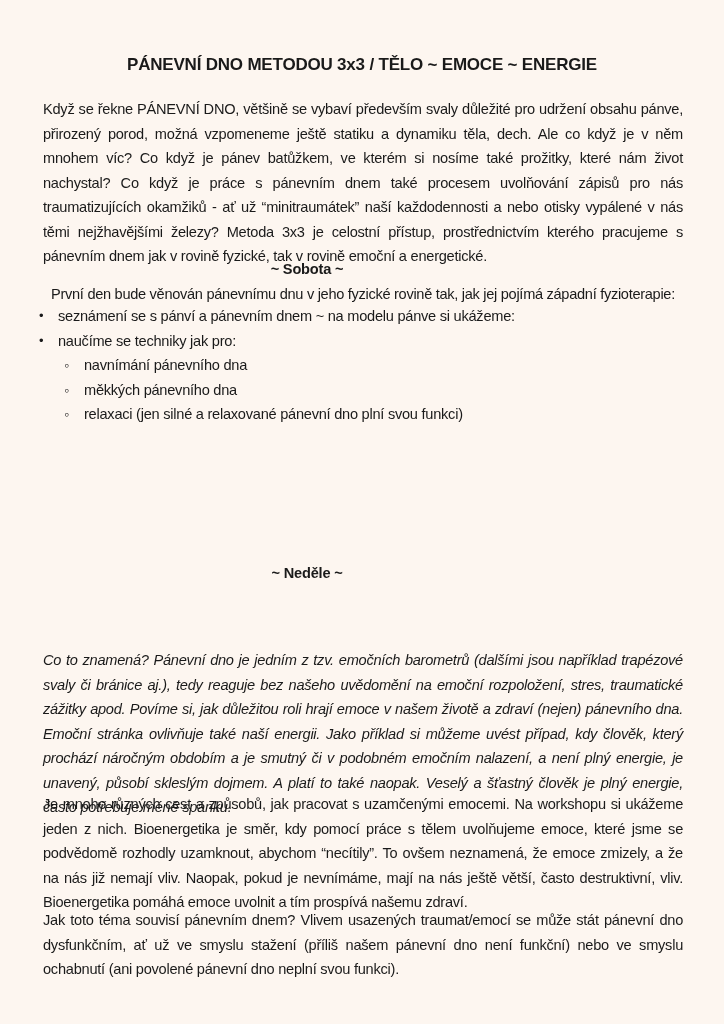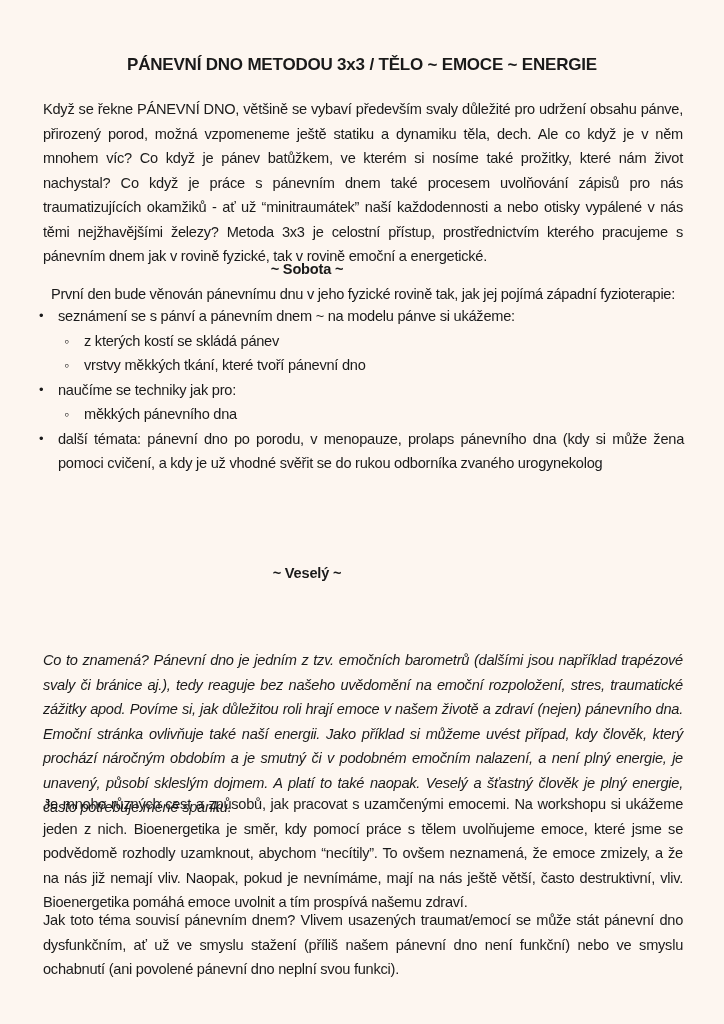--- a/index.html
+++ b/index.html
@@ -52,34 +52,29 @@
   <div class="title">PÁNEVNÍ DNO METODOU 3x3 / TĚLO ~ EMOCE ~ ENERGIE</div>
 
   <div class="para intro">Když se řekne PÁNEVNÍ DNO, většině se vybaví především svaly důležité pro udržení obsahu pánve, přirozený porod, možná vzpomeneme ještě statiku a dynamiku těla, dech. Ale co když je v něm mnohem víc? Co když je pánev batůžkem, ve kterém si nosíme také prožitky, které nám život nachystal? Co když je práce s pánevním dnem také procesem uvolňování zápisů pro nás traumatizujících okamžiků - ať už “minitraumátek” naší každodennosti a nebo otisky vypálené v nás těmi nejžhavějšími železy? Metoda 3x3 je celostní přístup, prostřednictvím kterého pracujeme s pánevním dnem jak v rovině fyzické, tak v rovině emoční a energetické.</div>
 
   <div class="sec-head sobota-head">~ Sobota ~</div>
   <div class="sobota-lead">První den bude věnován pánevnímu dnu v jeho fyzické rovině tak, jak jej pojímá západní fyzioterapie:</div>
 
   <ul class="l1">
     <li>
       <span>seznámení se s pánví a pánevním dnem ~ na modelu pánve si ukážeme:</span>
-      <ul class="l2">
-        <li>z kterých kostí se skládá pánev</li>
-        <li>vrstvy měkkých tkání, které tvoří pánevní dno</li>
-      </ul>
     </li>
     <li>
       <span>naučíme se techniky jak pro:</span>
       <ul class="l2">
+        <li>navnímání pánevního dna</li>
         <li>měkkých pánevního dna</li>
+        <li>relaxaci (jen silné a relaxované pánevní dno plní svou funkci)</li>
       </ul>
-    </li>
-    <li>
-      <span>další témata: pánevní dno po porodu, v menopauze, prolaps pánevního dna (kdy si může žena pomoci cvičení, a kdy je už vhodné svěřit se do rukou odborníka zvaného urogynekolog</span>
     </li>
   </ul>
 
-  <div class="sec-head nedele-head">~ Veselý ~</div>
+  <div class="sec-head nedele-head">~ Neděle ~</div>
 
   <div class="para p2">Co to znamená? Pánevní dno je jedním z tzv. emočních barometrů (dalšími jsou například trapézové svaly či bránice aj.), tedy reaguje bez našeho uvědomění na emoční rozpoložení, stres, traumatické zážitky apod. Povíme si, jak důležitou roli hrají emoce v našem životě a zdraví (nejen) pánevního dna. Emoční stránka ovlivňuje také naší energii. Jako příklad si můžeme uvést případ, kdy člověk, který prochází náročným obdobím a je smutný či v podobném emočním nalazení, a není plný energie, je unavený, působí skleslým dojmem. A platí to také naopak. Veselý a šťastný člověk je plný energie, často potřebuje méně spánku.</div>
   <div class="para p3">Je mnoho různých cest a způsobů, jak pracovat s uzamčenými emocemi. Na workshopu si ukážeme jeden z nich. Bioenergetika je směr, kdy pomocí práce s tělem uvolňujeme emoce, které jsme se podvědomě rozhodly uzamknout, abychom “necítily”. To ovšem neznamená, že emoce zmizely, a že na nás již nemají vliv. Naopak, pokud je nevnímáme, mají na nás ještě větší, často destruktivní, vliv. Bioenergetika pomáhá emoce uvolnit a tím prospívá našemu zdraví.</div>
   <div class="para p4">Jak toto téma souvisí pánevním dnem? Vlivem usazených traumat/emocí se může stát pánevní dno dysfunkčním, ať už ve smyslu stažení (příliš našem pánevní dno není funkční) nebo ve smyslu ochabnutí (ani povolené pánevní dno neplní svou funkci).</div>
 </div>
 
 </body></html>

